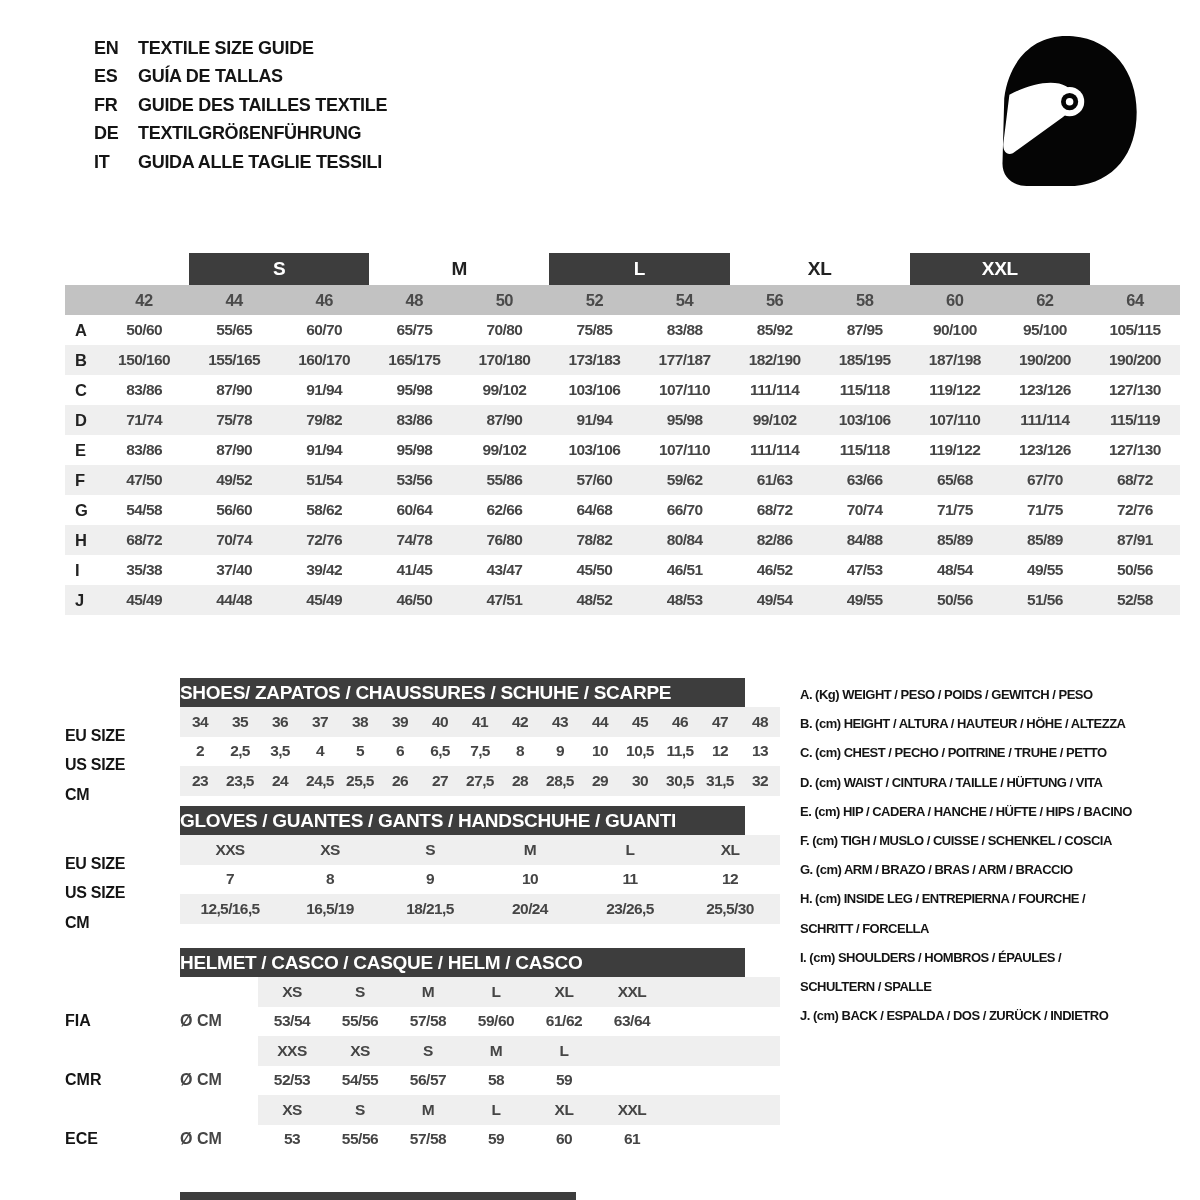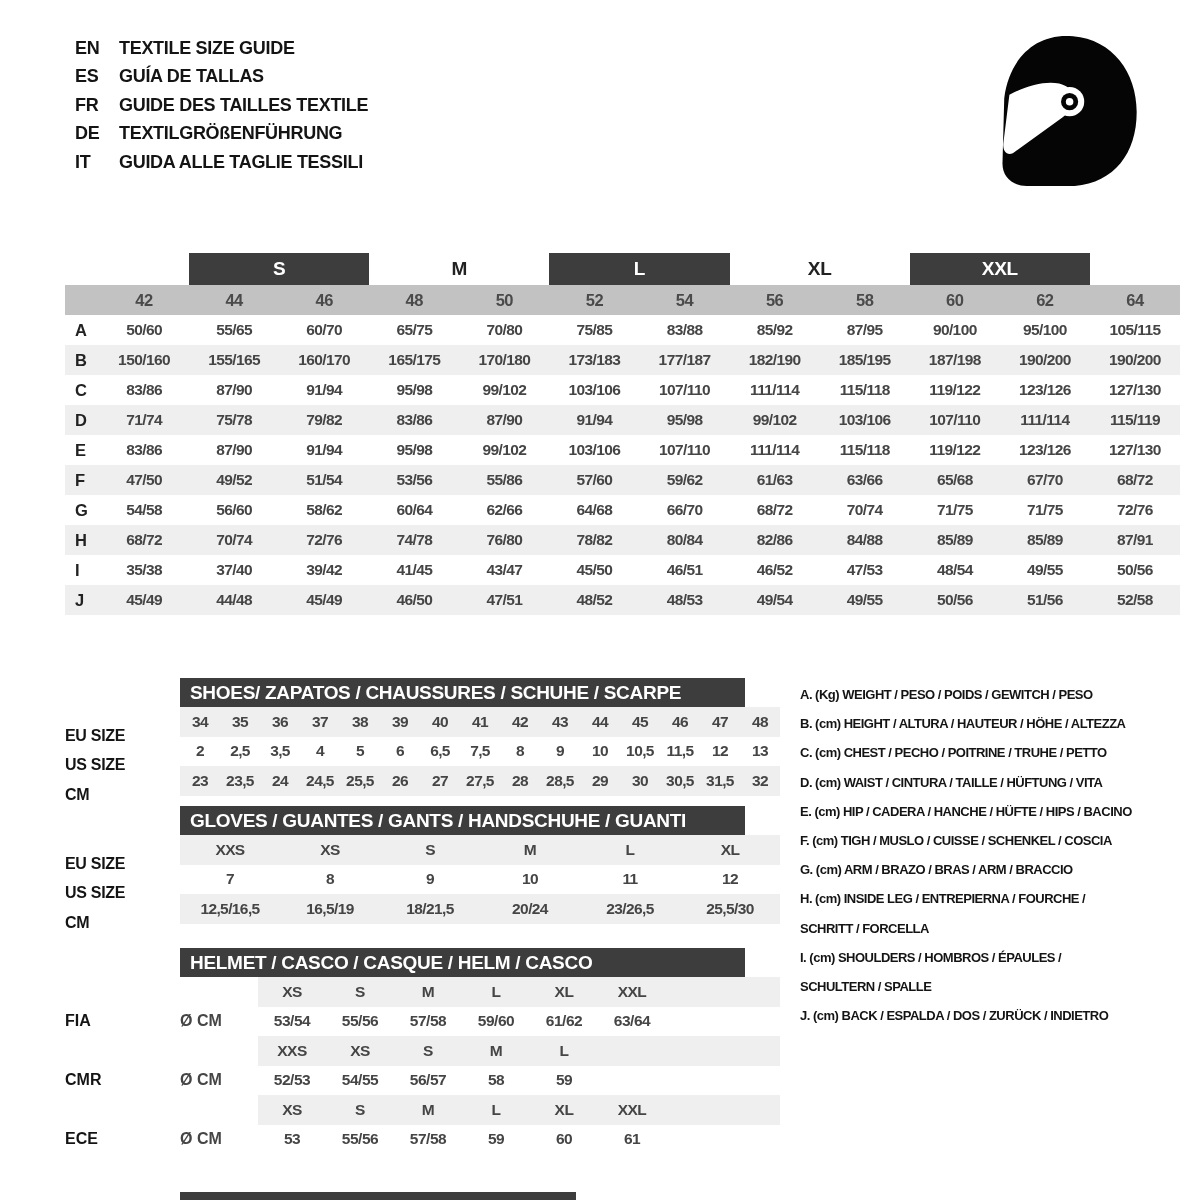--- a/index.html
+++ b/index.html
@@ -3,37 +3,37 @@
 <meta charset="utf-8">
 <style>
   html,body { margin:0; padding:0; background:#fff; }
   .page {
     position:relative; width:1200px; height:1200px; background:#ffffff;
     font-family:"Liberation Sans", sans-serif; font-weight:700; overflow:hidden;
   }
   
   .lang-list { position:absolute; left:75px; top:34px; }
   .lang-row { display:flex; height:28.5px; align-items:center; font-size:18px; color:#141414; letter-spacing:-0.3px; }
-  .lang-code { width:44px; }
+  .lang-code { width:44px;margin-left:19px; }
   .helmet-icon { position:absolute; left:972px; top:26px; width:178px; height:172px; }
   
   .main-table { position:absolute; left:65px; top:253px; width:1115px; }
   .mt-groups, .mt-band, .mt-row { display:grid; grid-template-columns:34px repeat(12,1fr); }
   .mt-groups { height:32px; }
   .grp { display:flex; align-items:center; justify-content:center; font-size:19px; color:#222; letter-spacing:-0.3px; }
   .grp-dark { background:#3d3d3d; color:#ffffff; }
   .mt-band { height:30px; background:#c2c2c2; }
   .mt-num { display:flex; align-items:center; justify-content:center; font-size:16.5px; color:#4a4a4a; letter-spacing:-0.5px; }
   .mt-row { height:30px; }
   .mt-row.striped { background:#efefef; }
   .mt-letter { display:flex; align-items:center; padding-left:10px; font-size:16.5px; color:#222; }
   .mt-val { display:flex; align-items:center; justify-content:center; font-size:15.5px; color:#454545; letter-spacing:-0.6px; white-space:nowrap; }
   
   .section-bar { position:absolute; height:29px; width:565px; left:180px; background:#3d3d3d; color:#fff;
-    display:flex; align-items:center; padding-left:10px; font-size:19px; letter-spacing:-0.3px; box-sizing:border-box; white-space:nowrap; }
+    display:flex; align-items:center; font-size:19px; letter-spacing:-0.3px; box-sizing:border-box; white-space:nowrap; }
   #shoesBar  { top:678px; }
   #glovesBar { top:806px; }
   #helmetBar { top:948px;align-items:center; }
   
   .rows-block { position:absolute; left:65px; width:715px; }
   #shoesRows  { top:707px; }
   #glovesRows { top:835px; }
   .srow { display:flex; height:29.5px; }
   .slabel { width:115px; display:flex; align-items:center; font-size:16px; color:#141414; letter-spacing:-0.3px;margin-top:28px; }
   .svals { flex:1; display:grid; }

